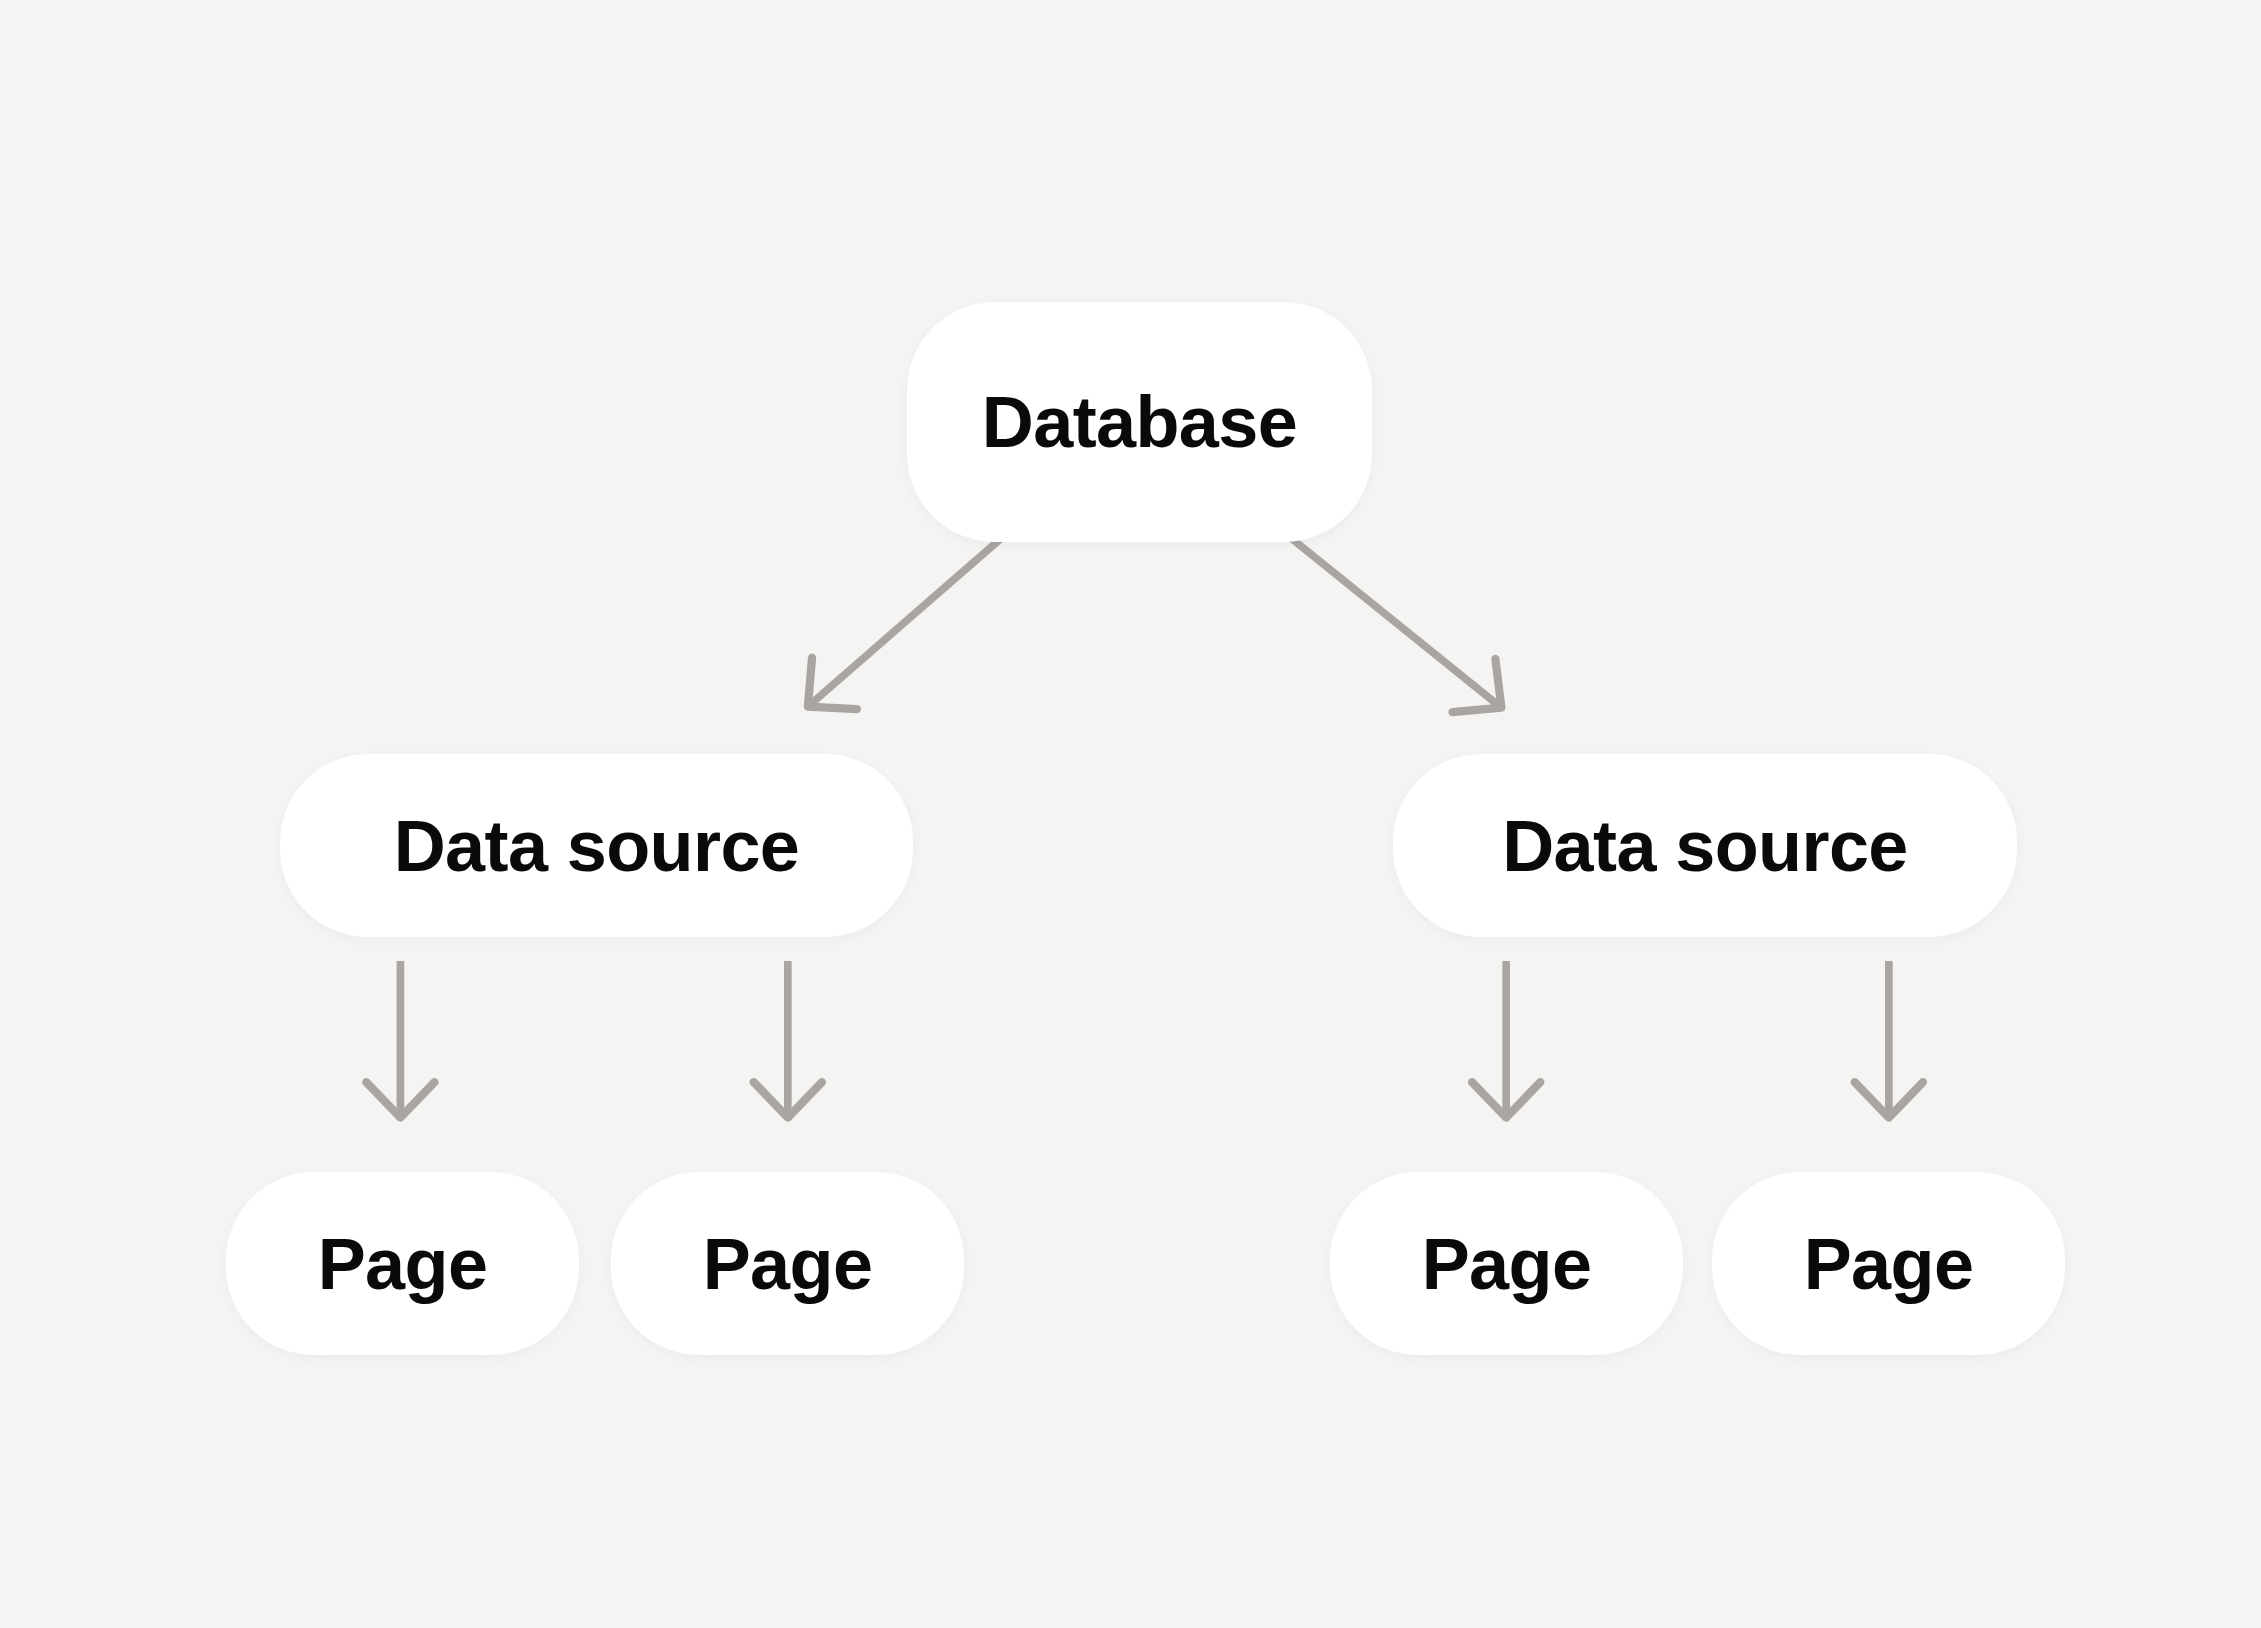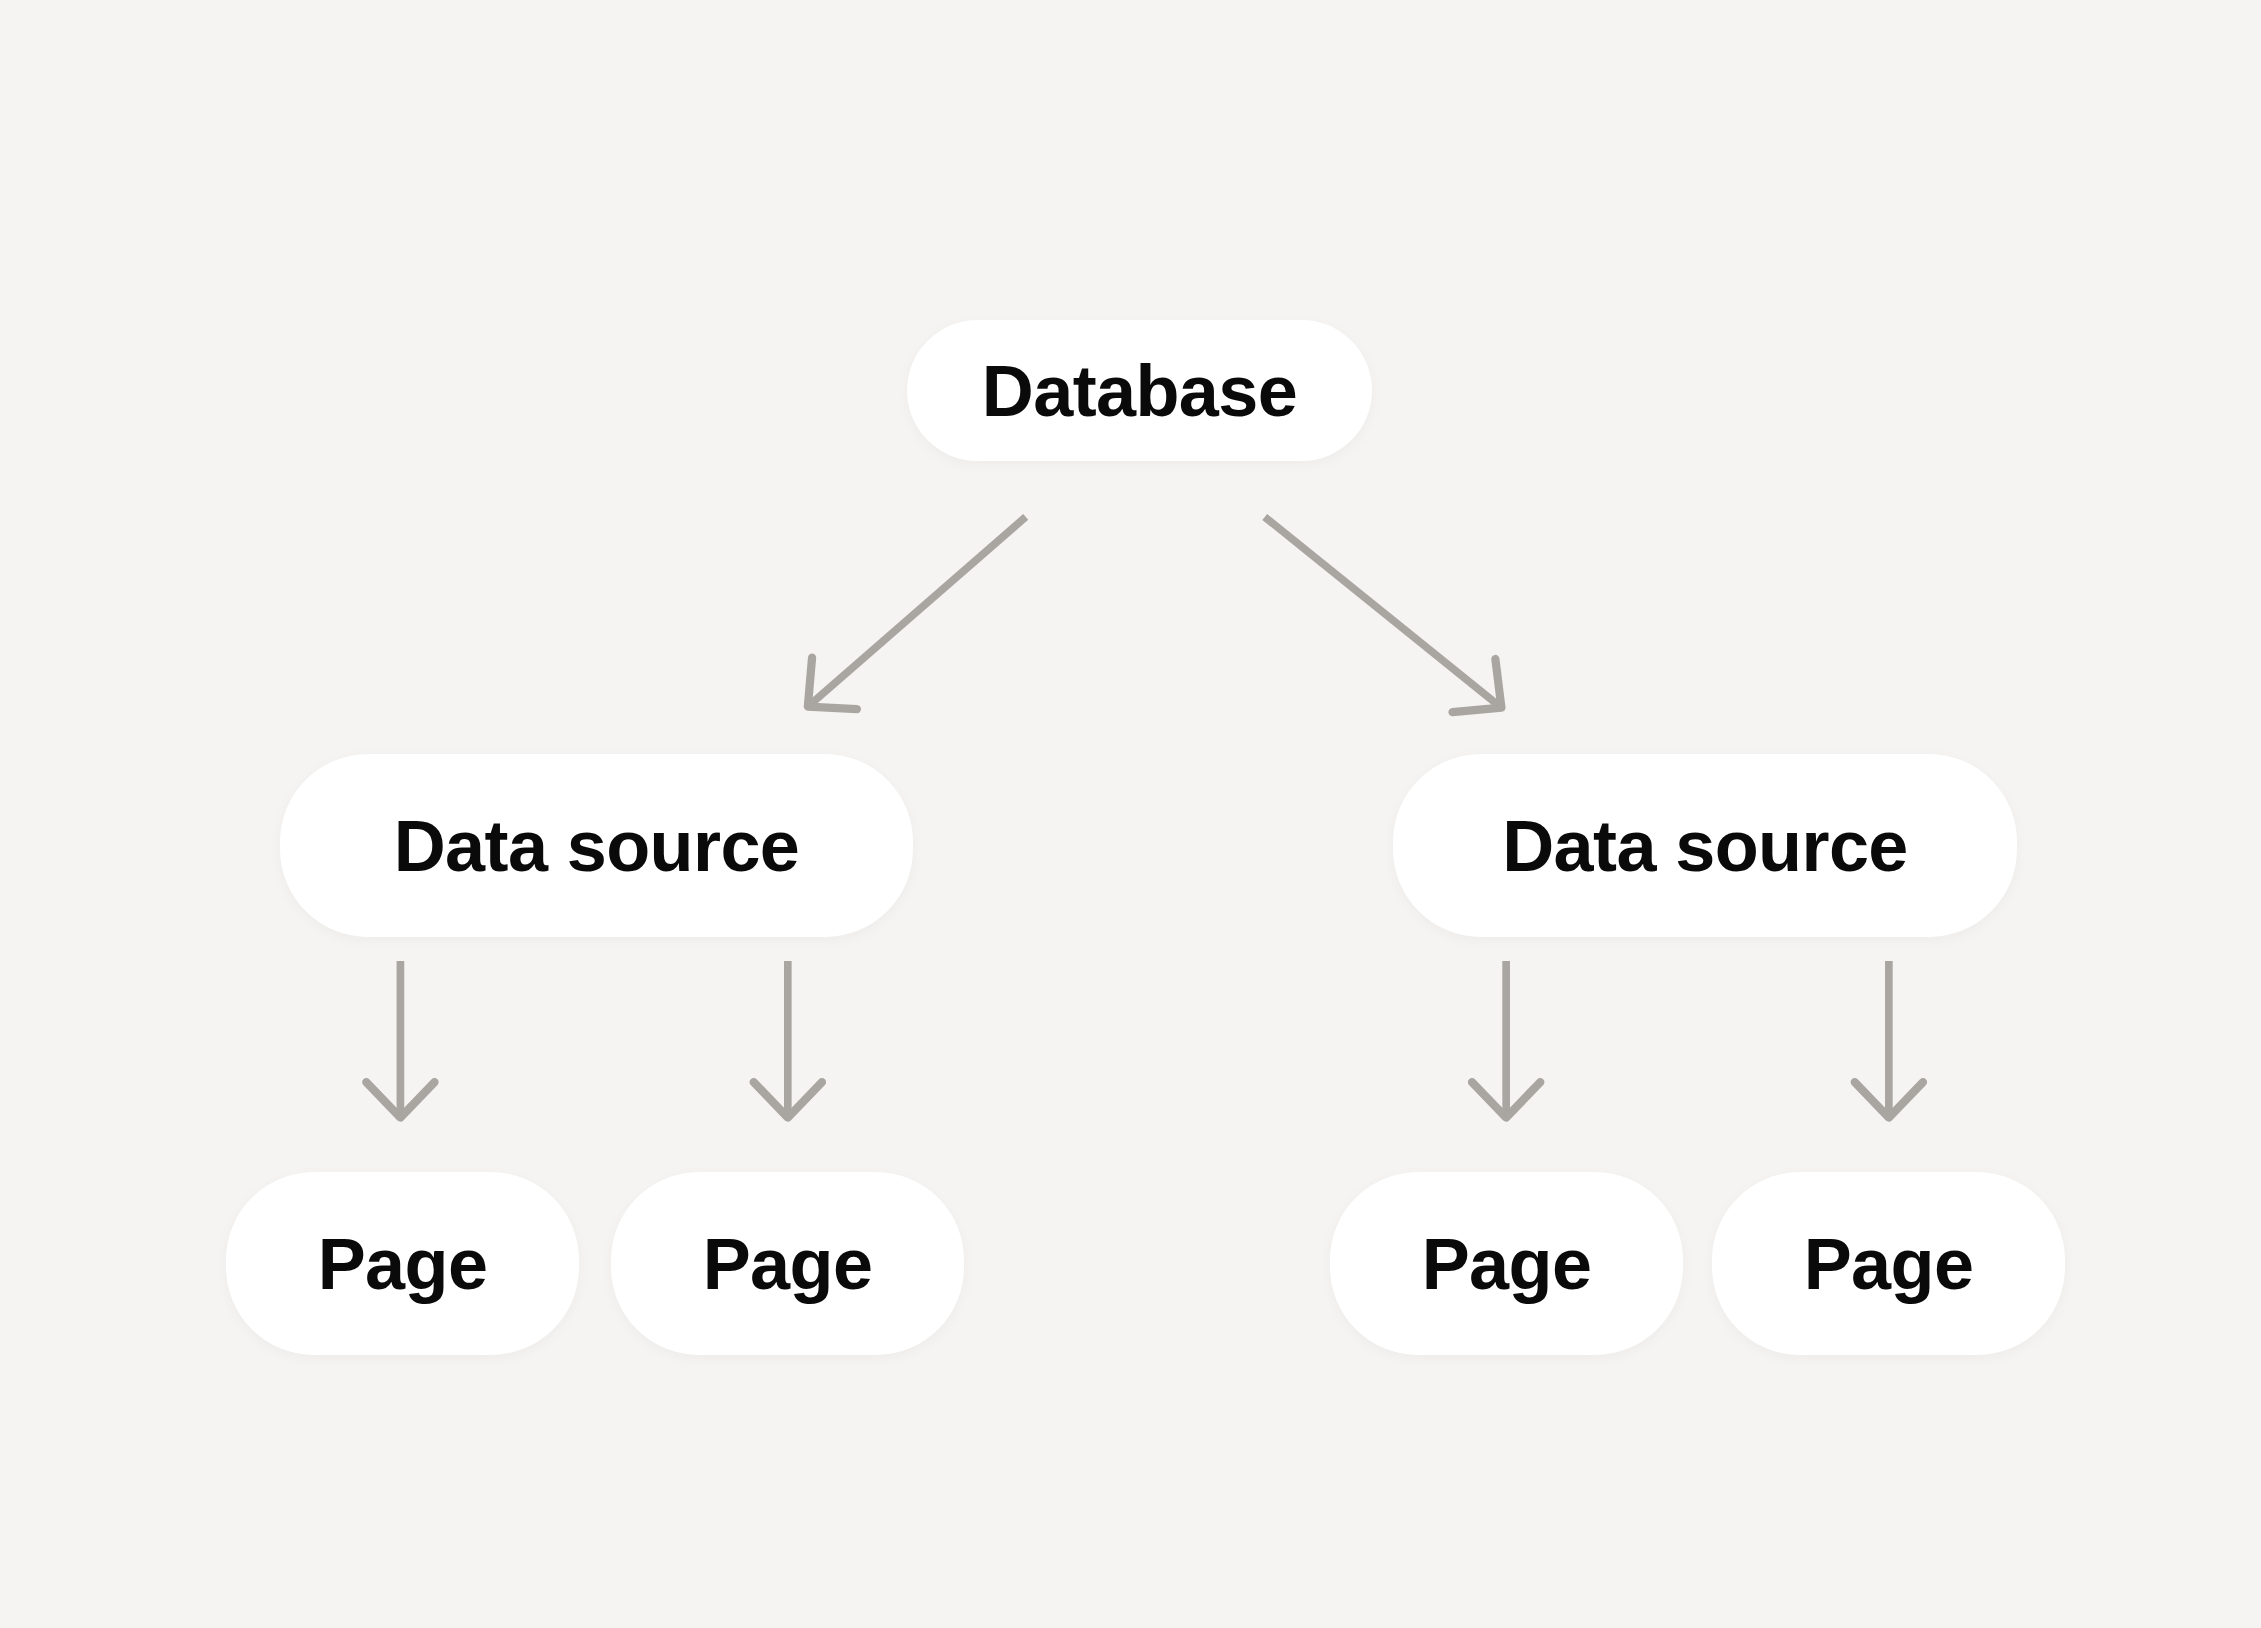--- a/index.html
+++ b/index.html
@@ -36,21 +36,21 @@
   }
   .node .label {
     font-weight: 700;
     font-size: 72px;
     line-height: 1;
     color: #0a0a0a;
     letter-spacing: -0.6px;
     white-space: nowrap;
   }
   
-  .node-database          { left: 907px; top: 320px;  width: 465px;  height: 141px; }
+  .node-database          { left: 907px; top: 302px;  width: 465px;  height: 240px; }
   .node-data-source-left  { left: 280px;  top: 754px; width: 633px; height: 183px; }
   .node-data-source-right { left: 1393px; top: 754px; width: 624px; height: 183px; }
   .node-page-1            { left: 226px;  top: 1172px; width: 353px;  height: 183px; }
   .node-page-2            { left: 611px; top: 1172px; width: 353px;  height: 183px; }
   .node-page-3            { left: 1330px; top: 1172px; width: 353px;  height: 183px; }
   .node-page-4            { left: 1712px; top: 1172px; width: 353px;  height: 183px; }
 </style>
 </head>
 <body>
 

